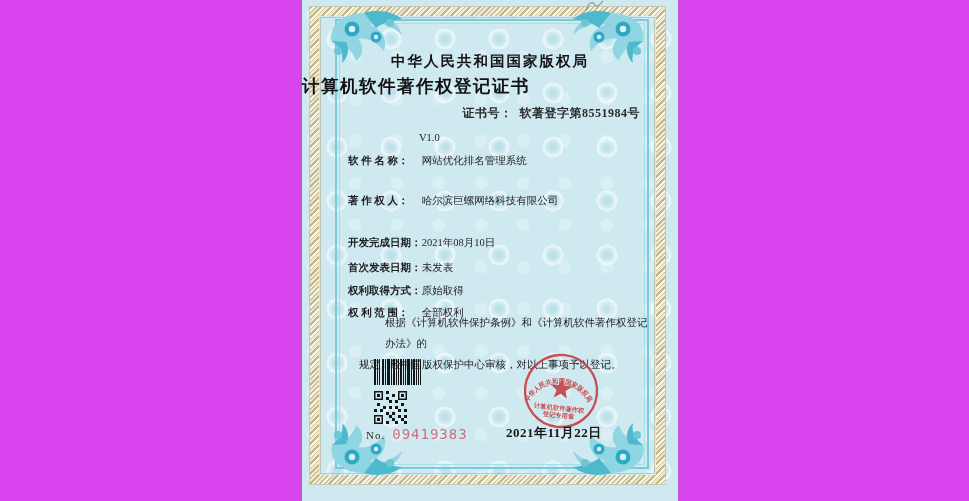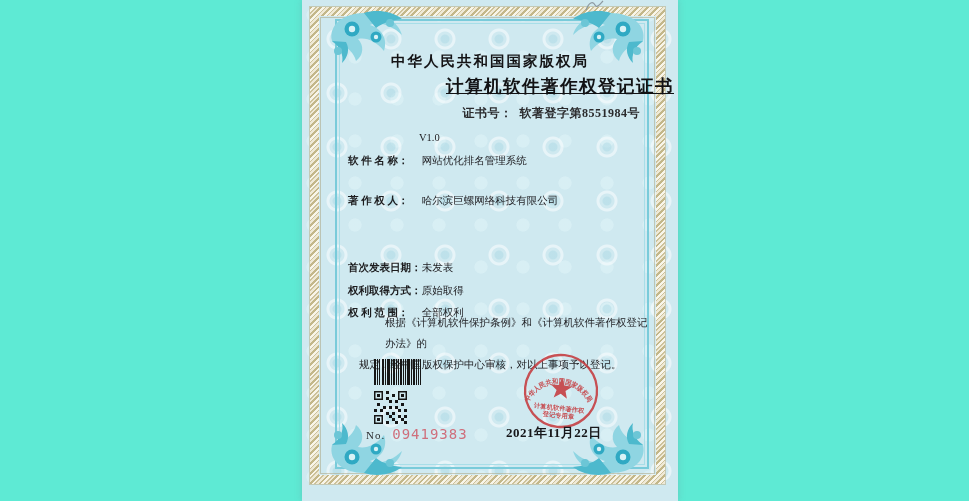--- a/index.html
+++ b/index.html
@@ -1,20 +1,20 @@
 <!DOCTYPE html>
 <html><head>
 <meta charset="utf-8">
 <style>
   html,body{margin:0;padding:0;}
   body{
     width:969px;height:501px;overflow:hidden;background:#ffffff;
     font-family:"Liberation Serif","DejaVu Serif",serif;
   }
-  .page{position:relative;width:969px;height:501px;background:#5eead4;}
+  .page{position:relative;width:969px;height:501px;background:#d946ef;}
 
   
   .certificate{
     position:absolute;left:302px;top:0;width:376px;height:501px;
     background-color:#cfe9f0;
     background-image:
       radial-gradient(circle, rgba(255,255,255,0) 7px, rgba(255,255,255,0.50) 8px, rgba(255,255,255,0.50) 10px, rgba(255,255,255,0) 11px),
       radial-gradient(circle, rgba(168,215,227,0.45) 0 4px, rgba(168,215,227,0) 5px),
       radial-gradient(circle, rgba(224,244,248,0.55) 0 6px, rgba(224,244,248,0) 7px);
     background-size:54px 54px,54px 54px,42px 42px;
@@ -45,22 +45,22 @@
 
   .top-mark{position:absolute;left:281px;top:0;width:22px;height:11px;}
 
   .content{position:absolute;inset:0;color:#1f2022;}
 
   .authority{
     position:absolute;left:0;right:0;top:52px;text-align:center;
     font-size:14.5px;font-weight:bold;letter-spacing:2px;color:#141416;
   }
   .cert-title{
-    position:absolute;left:0;right:4px;top:74px;text-align:right;
-    font-size:17.5px;font-weight:bold;letter-spacing:1.5px;color:#121214;text-decoration:underline;
+    position:absolute;left:0;right:12px;top:74px;text-align:left;
+    font-size:17.5px;font-weight:bold;letter-spacing:1.5px;color:#121214;
   }
   .cert-no{
     position:absolute;right:38px;top:105px;font-size:12px;color:#2a2a2c;
     font-weight:bold;letter-spacing:0.5px;
   }
   .cert-no .lbl{margin-right:7px;}
 
   .row{position:absolute;left:46px;font-size:10.5px;white-space:nowrap;}
   .row .lab{display:inline-block;width:70px;font-weight:bold;color:#1c1c1e;margin-top:36px;}
   .row .val{color:#222226;margin-left:1px;}
@@ -154,20 +154,24 @@
         <span class="lab">软 件 名 称：</span>
         <span class="val">网站优化排名管理系统</span>
       </div>
       <div class="r0v">V1.0</div>
 
       <div class="row r1">
         <span class="lab">著 作 权 人：</span>
         <span class="val">哈尔滨巨螺网络科技有限公司</span>
       </div>
 
+      <div class="row r2">
+        <span class="lab">开发完成日期：</span>
+        <span class="val">2021年08月10日</span>
+      </div>
 
       <div class="row r3">
         <span class="lab">首次发表日期：</span>
         <span class="val">未发表</span>
       </div>
 
       <div class="row r4">
         <span class="lab">权利取得方式：</span>
         <span class="val">原始取得</span>
       </div>

